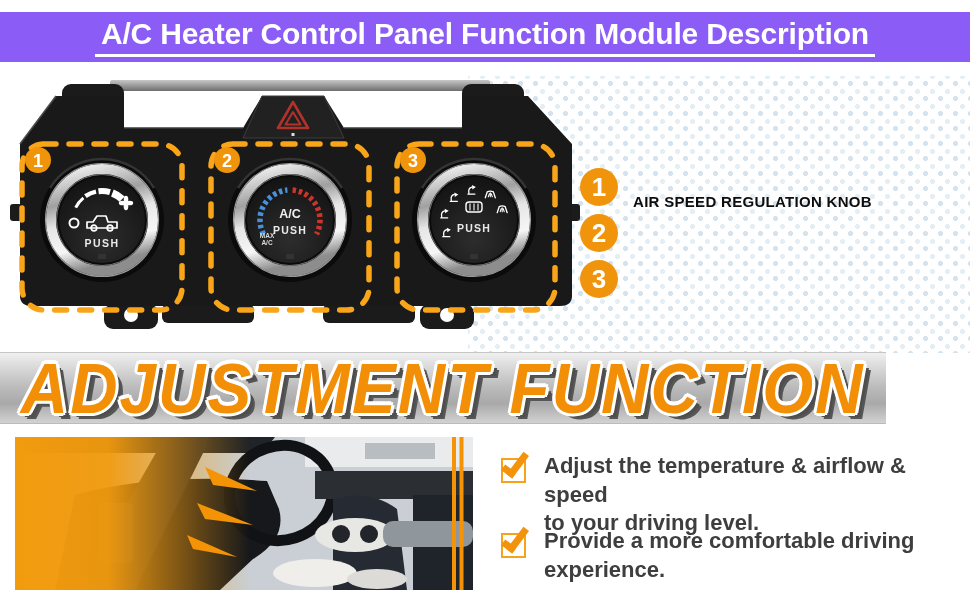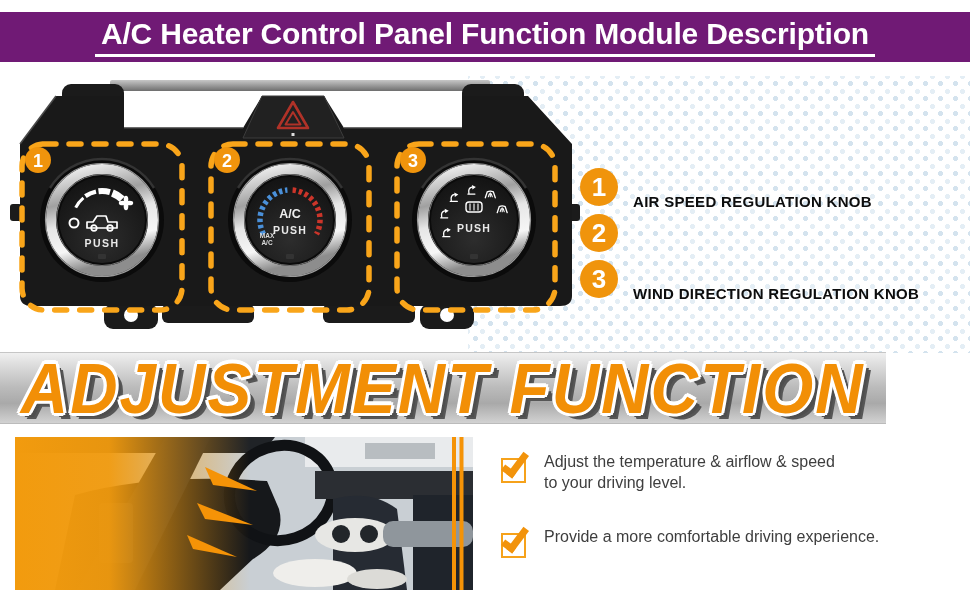--- a/index.html
+++ b/index.html
@@ -2,21 +2,21 @@
 <html><head>
 <meta charset="utf-8">
 <style>
   * { margin:0; padding:0; box-sizing:border-box; }
   html,body { background:#fff; }
   body { font-family:"Liberation Sans", sans-serif; }
   .stage { position:relative; width:970px; height:600px; background:#ffffff; overflow:hidden; }
 
   
   .title-bar { position:absolute; left:0; top:12px; width:970px; height:50px;
-    background:#701a75; display:flex; align-items:center; justify-content:center; z-index:5; }
+    background:#8b5cf6; display:flex; align-items:center; justify-content:center; z-index:5; }
   .title-text { color:#ffffff; font-weight:bold; font-size:30px; letter-spacing:-0.2px;
     white-space:nowrap; border-bottom:3px solid #ffffff; padding:0 6px 3px 6px; }
 
   
   .dots { position:absolute; left:468px; top:76px; width:502px; height:277px; z-index:0;
     background-image:
       radial-gradient(circle, #d4e3ee 2.5px, rgba(255,255,255,0) 2.8px),
       radial-gradient(circle, #e4eef5 2.5px, rgba(255,255,255,0) 2.8px);
     background-size:15px 15px, 15px 15px;
     background-position:0 0, 7px 8px; }
@@ -48,21 +48,21 @@
 
   
   .feat { position:absolute; display:flex; align-items:flex-start; z-index:3; }
   .feat-1 { left:501px; top:452px; }
   .feat-2 { left:501px; top:527px; }
   .cbox { position:relative; width:25px; height:25px; border:2.5px solid #F6A21B;
     background:#fff; margin-top:6px; flex:none; }
   .cmark { position:absolute; left:5px; top:-11px; width:14px; height:28px;
     border-right:7px solid #F2930B; border-bottom:7px solid #F2930B;
     transform:rotate(37deg); }
-  .feat-text { margin-left:18px; font-size:16px; color:#3e3e3e; line-height:1.3; }
+  .feat-text { margin-left:18px; font-size:22px; color:#3e3e3e; line-height:1.3;font-weight:bold; }
 </style>
 </head>
 <body>
 
 <div class="stage">
 
   <div class="dots"></div>
 
   <div class="title-bar">
     <div class="title-text">A/C Heater Control Panel Function Module Description</div>
@@ -229,21 +229,20 @@
   <div class="legend">
     <div class="legend-row">
       <div class="legend-badge">1</div>
       <div class="legend-label">AIR SPEED REGULATION KNOB</div>
     </div>
     <div class="legend-row">
       <div class="legend-badge">2</div>
     </div>
     <div class="legend-row">
       <div class="legend-badge">3</div>
-      <div class="legend-label">WIND DIRECTION REGULATION KNOB</div>
     </div>
   </div>
 
   <div class="banner">
     <div class="banner-text">ADJUSTMENT FUNCTION</div>
   </div>
 
   <svg class="photo-svg" width="458" height="153" viewBox="0 0 458 153">
     <defs>
       <linearGradient id="fadeOrange" x1="0" y1="0" x2="1" y2="0">

